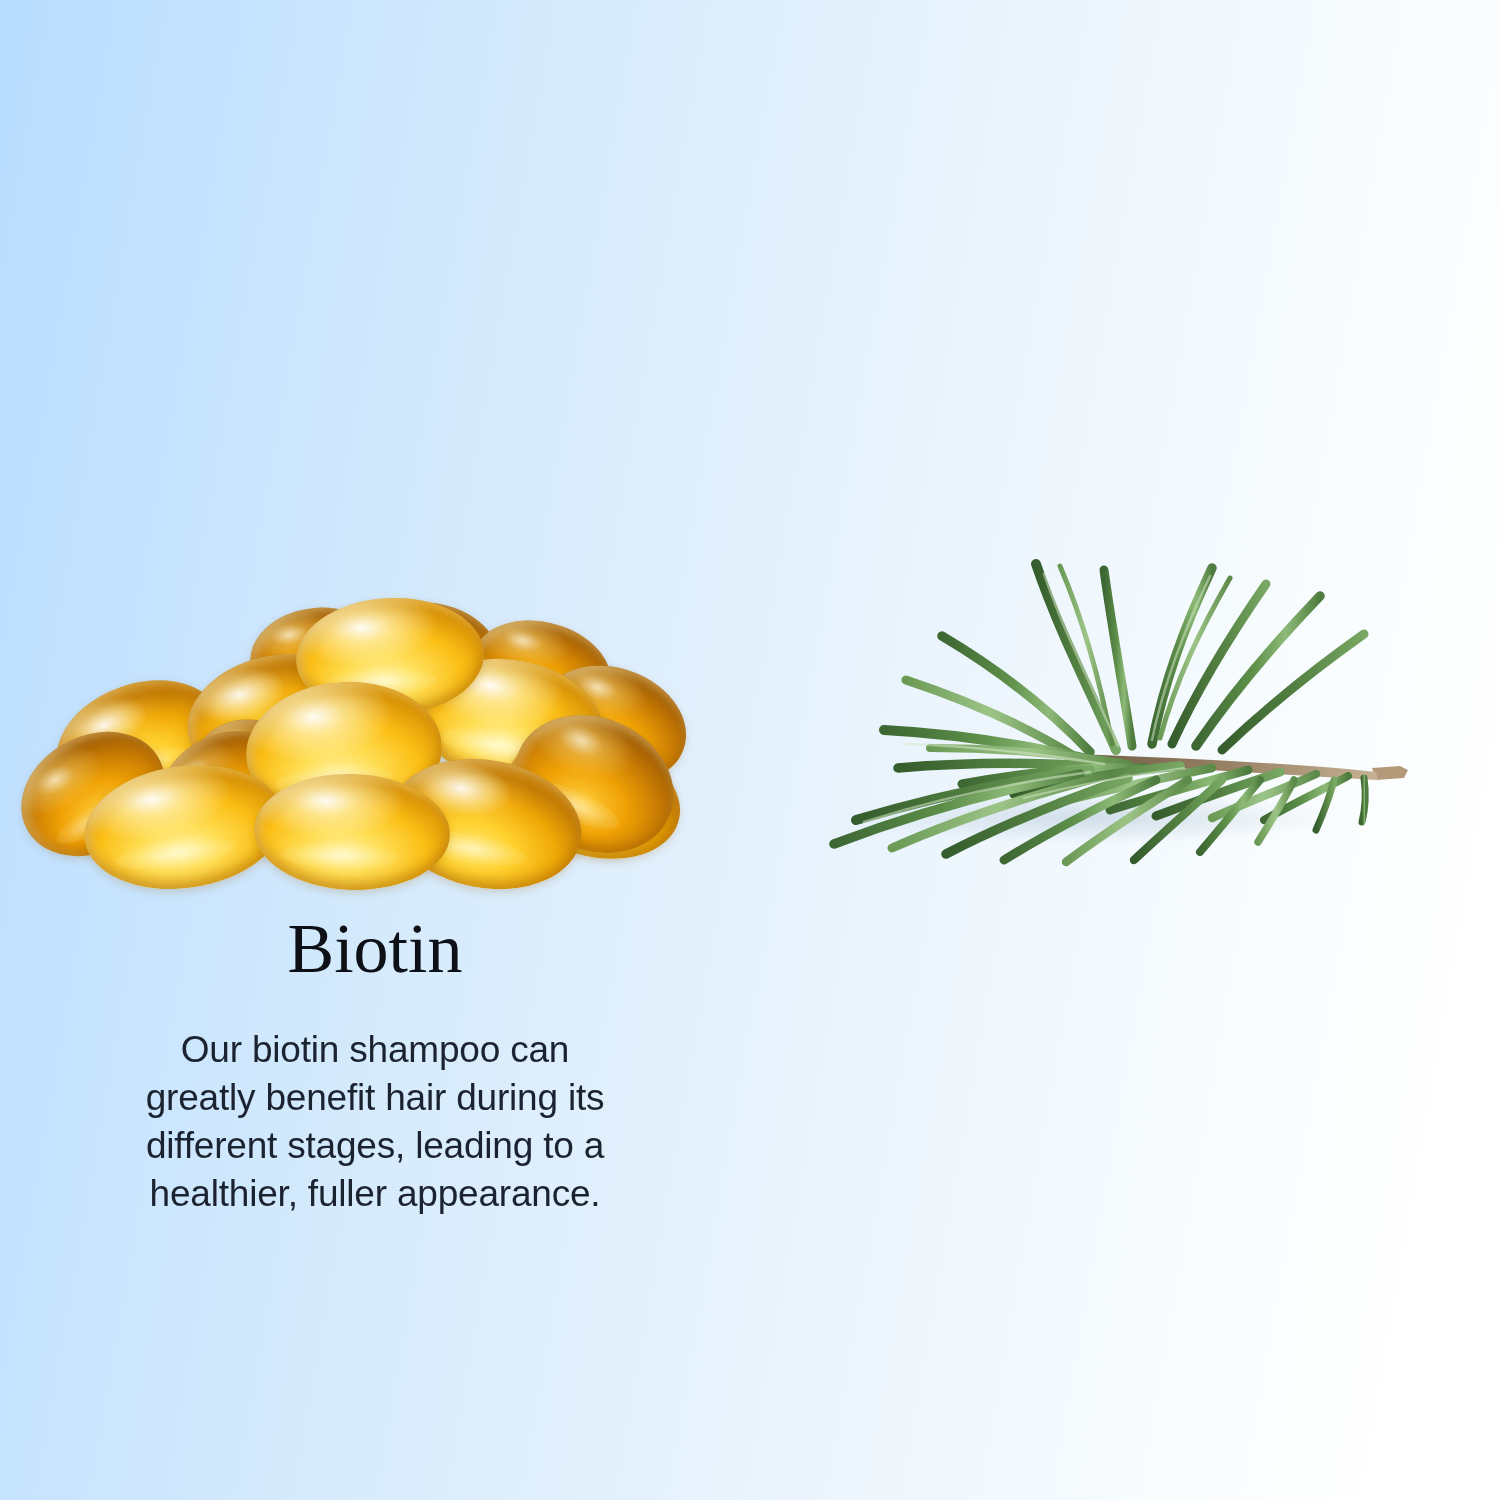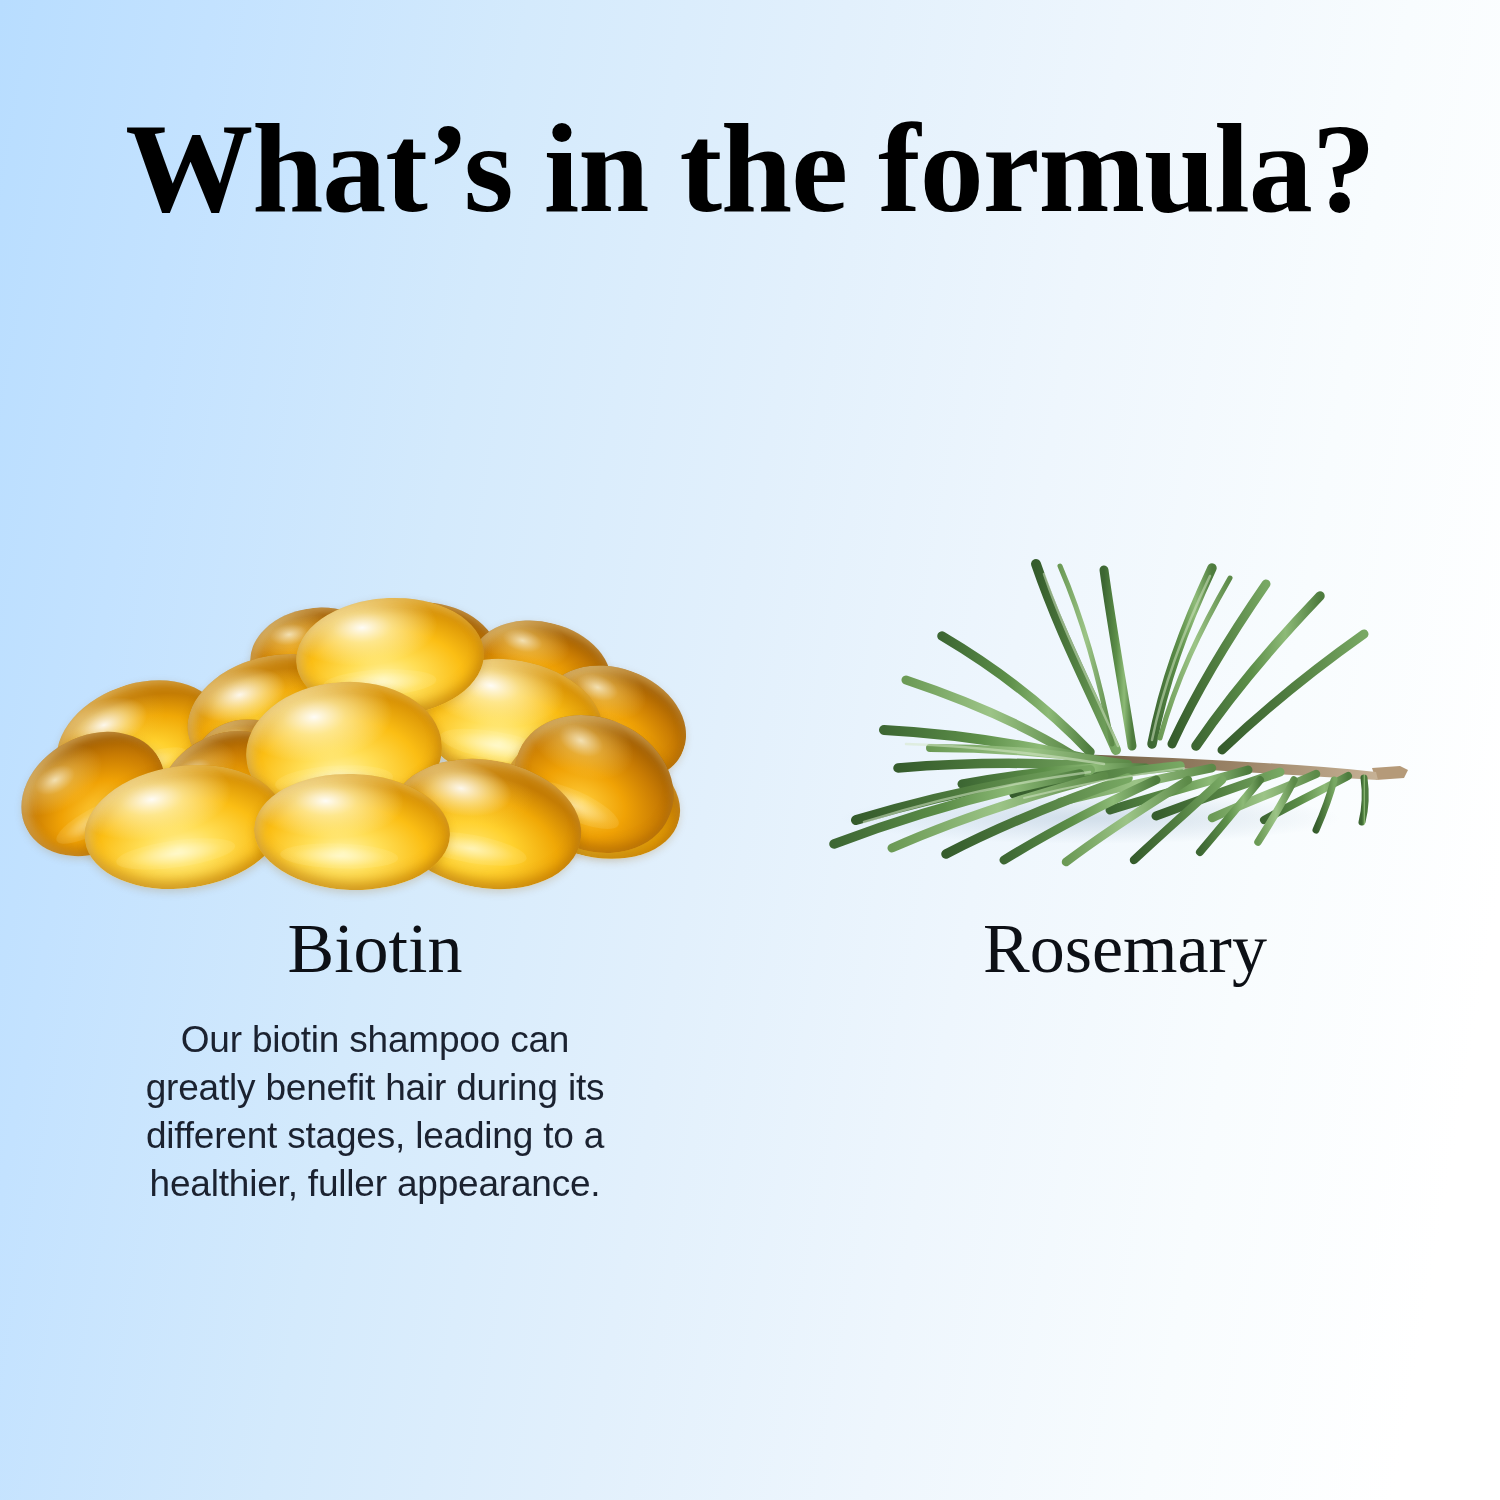--- a/index.html
+++ b/index.html
@@ -62,21 +62,21 @@
   .ing-name {
     font-family: "Liberation Serif", "DejaVu Serif", serif;
     font-weight: 400;
     font-size: 70px;
     line-height: 1;
     color: #0d1016;
     margin-top: 14px;
   }
   .ing-copy {
     width: 480px;
-    margin-top: 32px;
+    margin-top: 42px;
     text-align: center;
     font-family: "Liberation Sans", sans-serif;
     font-weight: 400;
     font-size: 37px;
     line-height: 48px;
     letter-spacing: -0.2px;
     color: #1b2230;
   }
   .col-right .ing-copy { width: 500px; }
 
@@ -153,21 +153,20 @@
     width: 700px;
     height: 360px;
   }
   .sprig svg { display: block; width: 100%; height: 100%; }
 </style>
 </head>
 <body>
 
 <div id="canvas" data-interactable="false">
 
-  <div class="headline" data-interactable="false">What’s in the formula?</div>
 
   <div class="columns" data-interactable="false">
 
     <div class="col col-left" data-interactable="false">
 
       <div class="art-slot" data-interactable="false">
         <div class="pill-pile" data-interactable="false">
 
           <div class="pill deep" style="left:232px; top:10px;  width:132px; height:96px;  transform:rotate(-8deg);"></div>
           <div class="pill deep" style="left:330px; top:4px;   width:150px; height:104px; transform:rotate(4deg);"></div>
@@ -281,18 +280,17 @@
               <path d="M358 216 C334 160 306 108 284 44" stroke="#cfe3c0" stroke-width="2.5"></path>
               <path d="M392 210 C404 152 424 100 450 46" stroke="#cfe3c0" stroke-width="2.5"></path>
               <path d="M344 234 C280 224 212 216 146 214" stroke="#d5e7c8" stroke-width="2.5"></path>
               <path d="M330 242 C256 252 180 268 104 292" stroke="#d5e7c8" stroke-width="2.5"></path>
               <path d="M424 238 C378 244 320 254 264 268" stroke="#d5e7c8" stroke-width="2"></path>
             </g>
           </svg>
         </div>
       </div>
 
-      <div class="ing-name" data-interactable="false">Rosemary</div>
 
     </div>
 
   </div>
 </div>
 
 </body></html>

